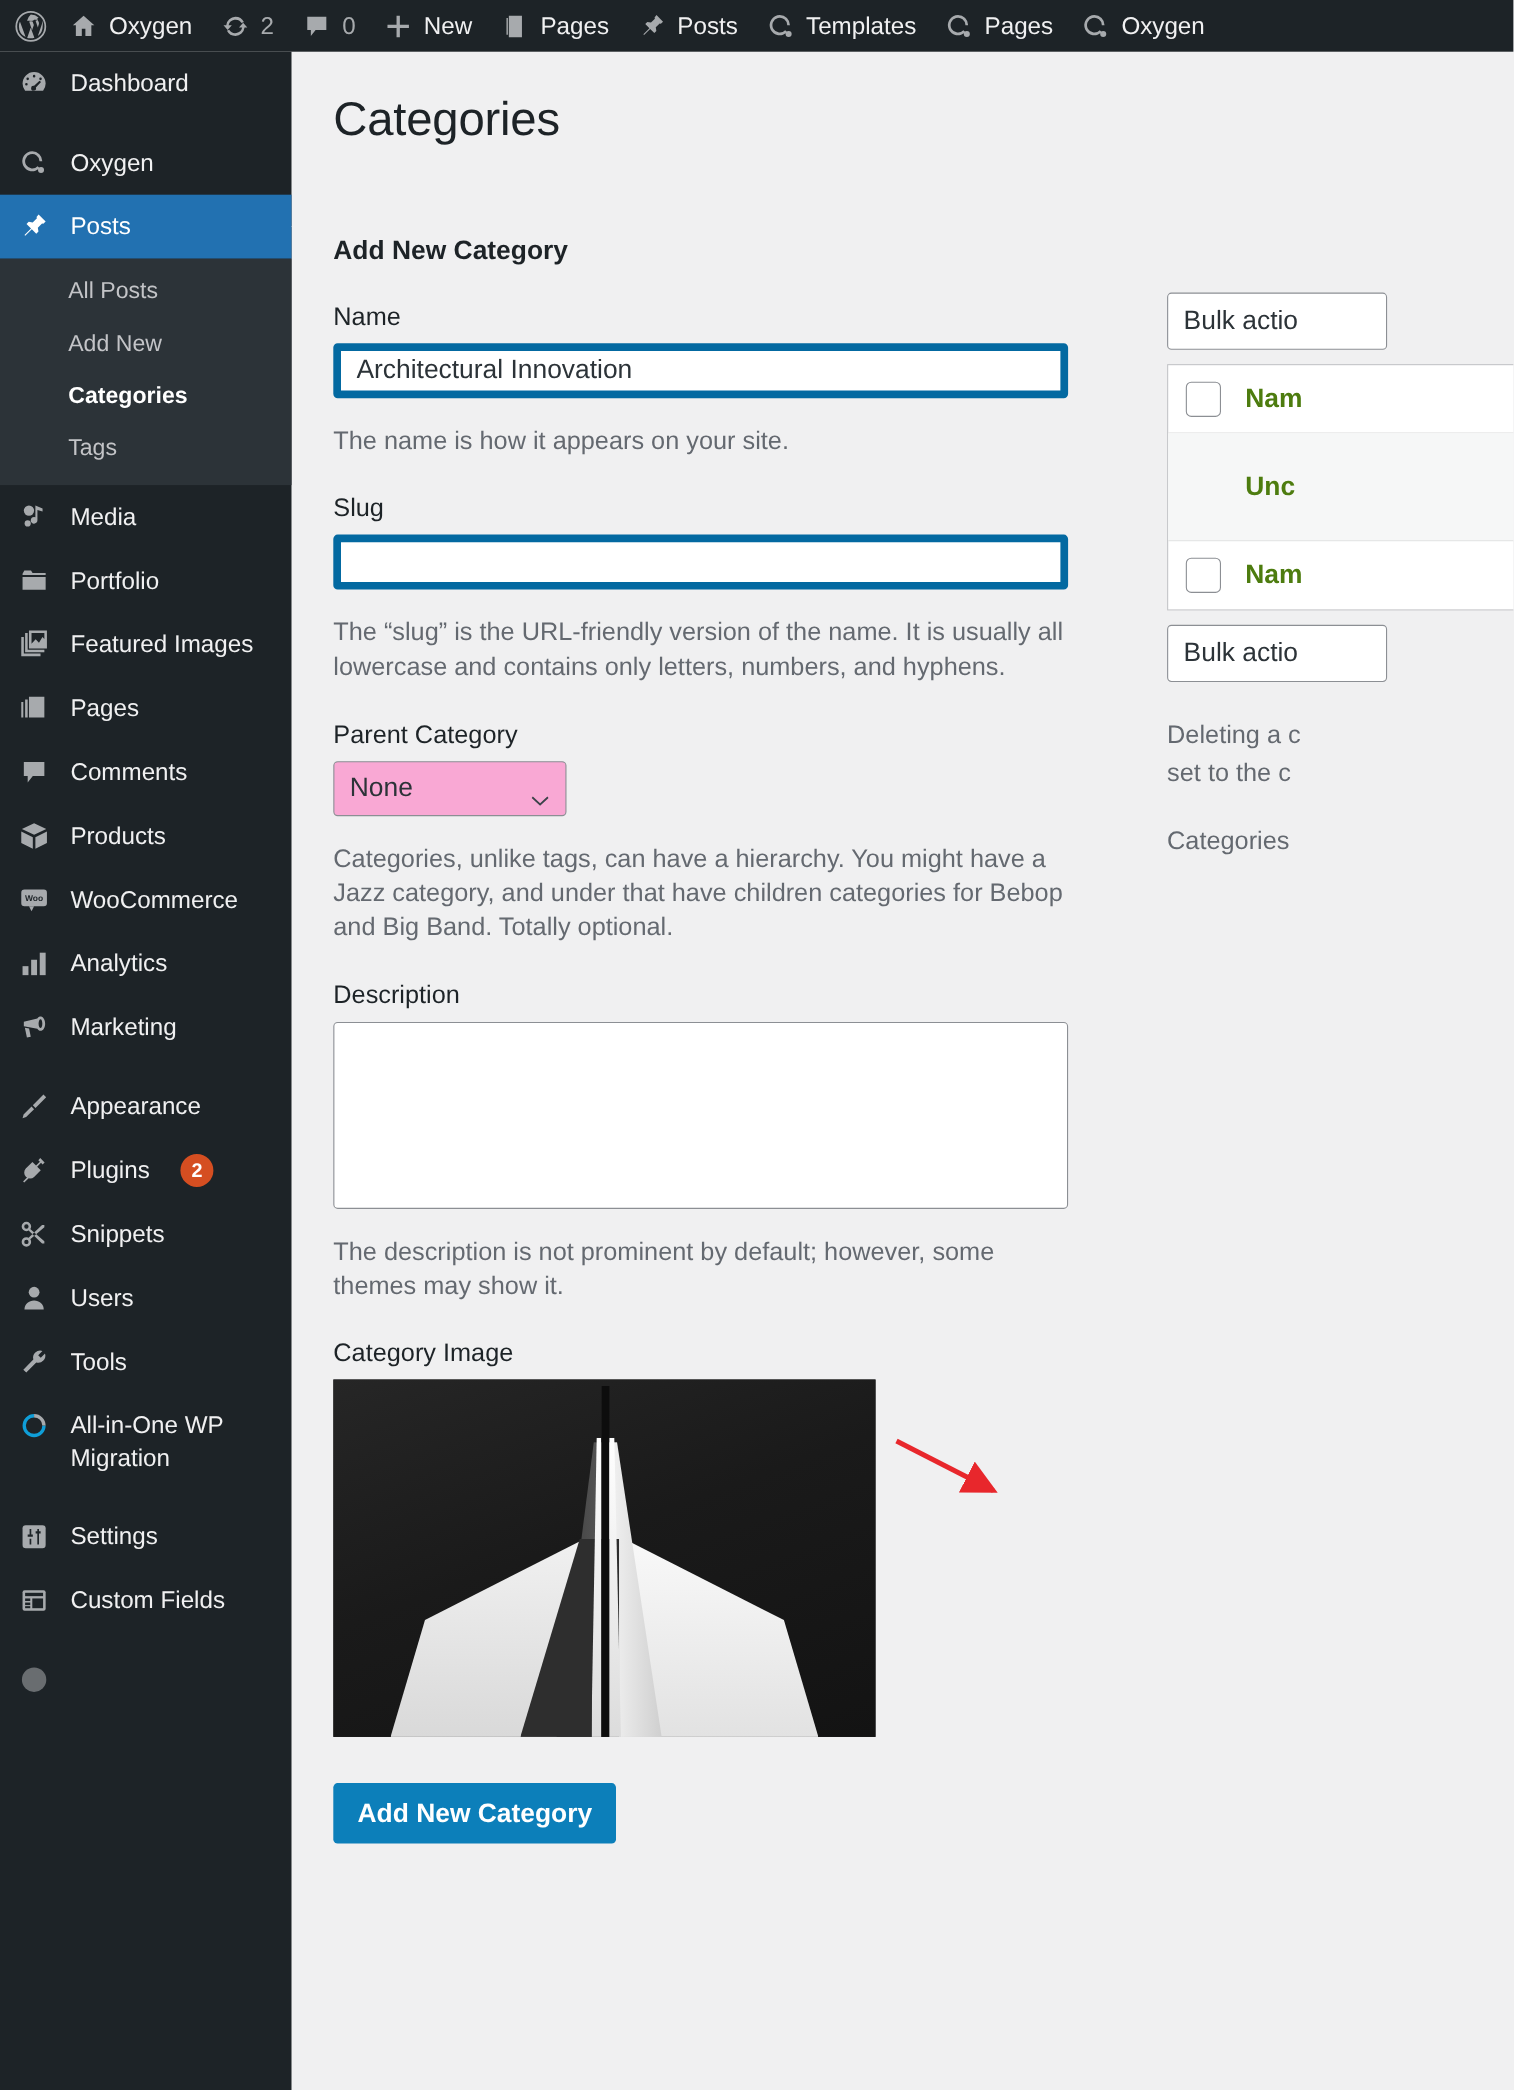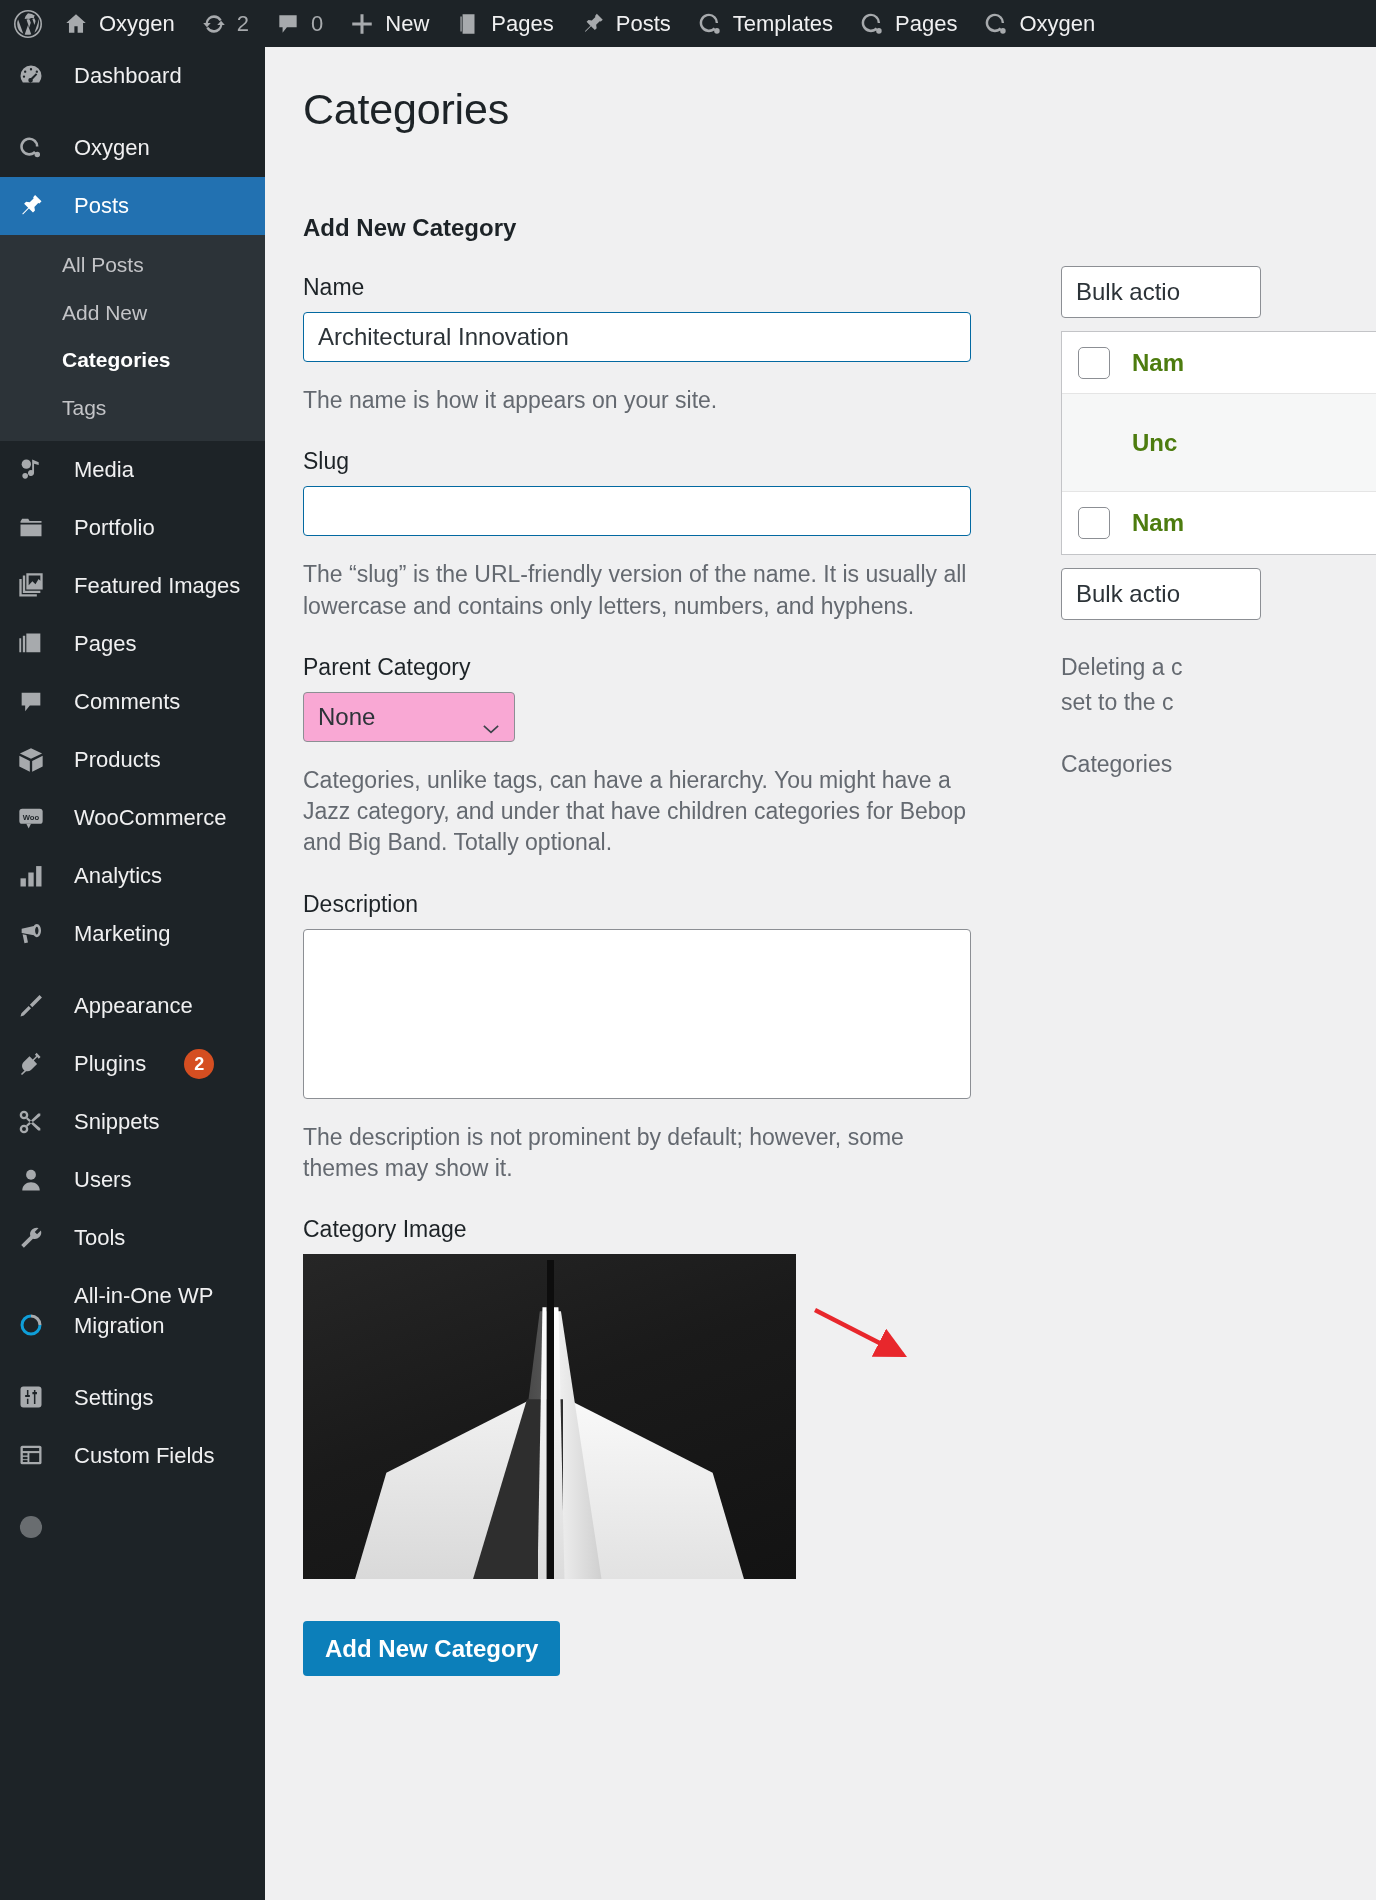--- a/index.html
+++ b/index.html
@@ -40,22 +40,22 @@
 
   
   .sidebar {
     position: absolute; top: 47px; left: 0;
     width: 265px; height: 1853px;
     background: #1d2327;
     z-index: 40;
   }
   .menu-item {
     position: relative;
-    display: flex; align-items: flex-end;
-    gap: 28px;
+    display: flex; align-items: flex-start;
+    gap: 18px;
     padding: 14px 0 14px 16px;
     color: #f0f0f1;
     font-size: 22px;
     line-height: 1.35;
     cursor: pointer;
   }
   .menu-item .mi-ico {
     flex: 0 0 30px; width: 30px; height: 30px;
     display: inline-flex; align-items: center; justify-content: center;
   }
@@ -111,21 +111,21 @@
     margin: 80px 0 0 0;
     font-size: 24px; font-weight: bold; color: #1d2327;
   }
   .field { margin-top: 32px; }
   .field-label {
     display: block;
     font-size: 23px; color: #1d2327; margin-bottom: 11px;
   }
   .text-input {
     display: block; width: 668px; height: 50px;
-    border: 1px solid #0369a1; border-radius: 4px;
+    border: 7px solid #0369a1; border-radius: 4px;
     background: #fff; color: #2c3338;
     font-family: "Liberation Sans", sans-serif;
     font-size: 24px; padding: 0 14px;
     outline: none;
   }
   .textarea {
     display: block; width: 668px; height: 170px;
     border: 1px solid #8c8f94; border-radius: 4px;
     background: #fff; color: #2c3338;
     font-family: "Liberation Sans", sans-serif;

